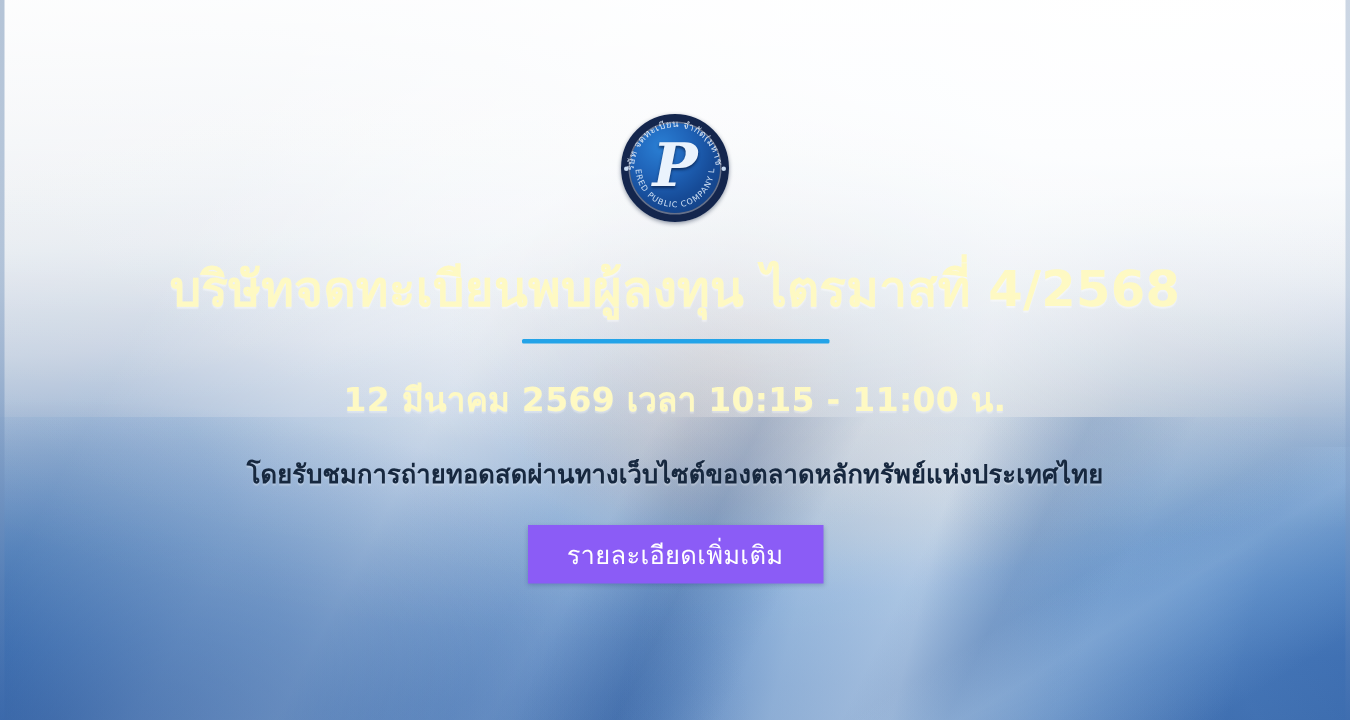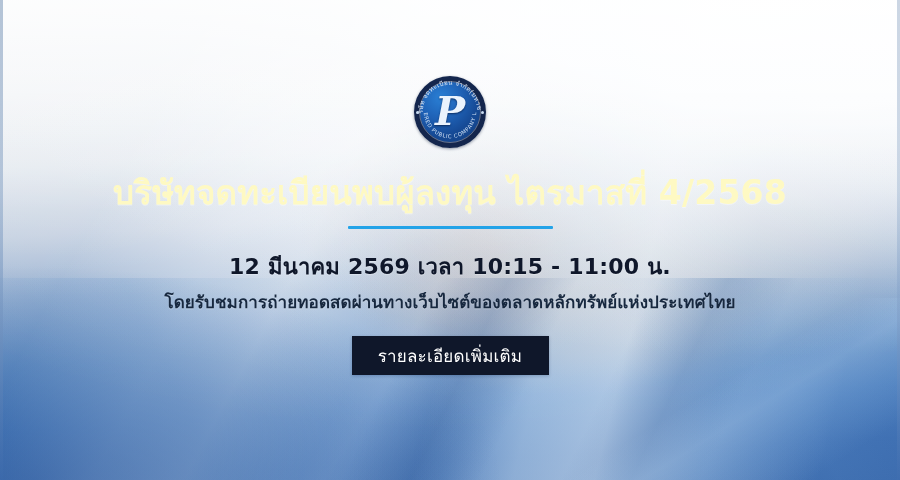--- a/index.html
+++ b/index.html
@@ -252,45 +252,45 @@
     background:#23a3e8;
     border-radius:1px;
   }
 
   
   .date-line {
     margin-top:20px;
     font-family:"DejaVu Sans", sans-serif;
     font-size:22px;
     font-weight:700;
-    color:#0f172a;
+    color:#fef9c3;
     letter-spacing:0.2px;
     text-align:left;
     text-shadow:0 1px 1px rgba(255,255,255,0.35);
     white-space:nowrap;
   }
 
   
   .sub-line {
-    margin-top:4px;
+    margin-top:18px;
     font-family:"DejaVu Sans", sans-serif;
     font-size:17px;
     font-weight:700;
     color:#17283f;
     letter-spacing:0.1px;
     text-align:center;
     text-shadow:0 1px 1px rgba(255,255,255,0.30);
     white-space:nowrap;
   }
 
   
   .cta {
     margin-top:21px;
     width:197px; height:39px;
-    background:#0f172a;
+    background:#8b5cf6;
     color:#ffffff;
     border:none;
     display:flex; align-items:center; justify-content:center;
     font-family:"DejaVu Sans", sans-serif;
     font-size:17px;
     font-weight:400;
     letter-spacing:0.2px;
     cursor:pointer;
     box-shadow:0 1px 3px rgba(12,44,90,0.25);
   }

